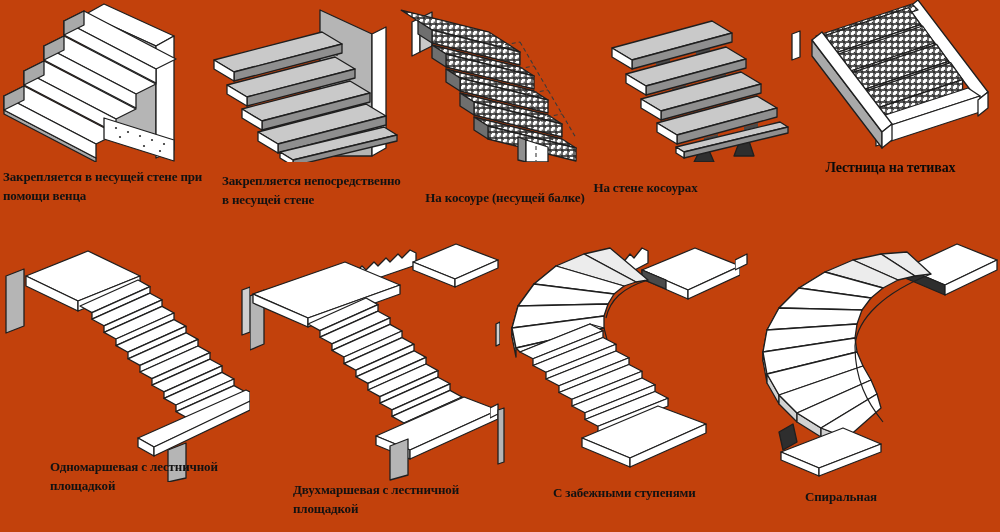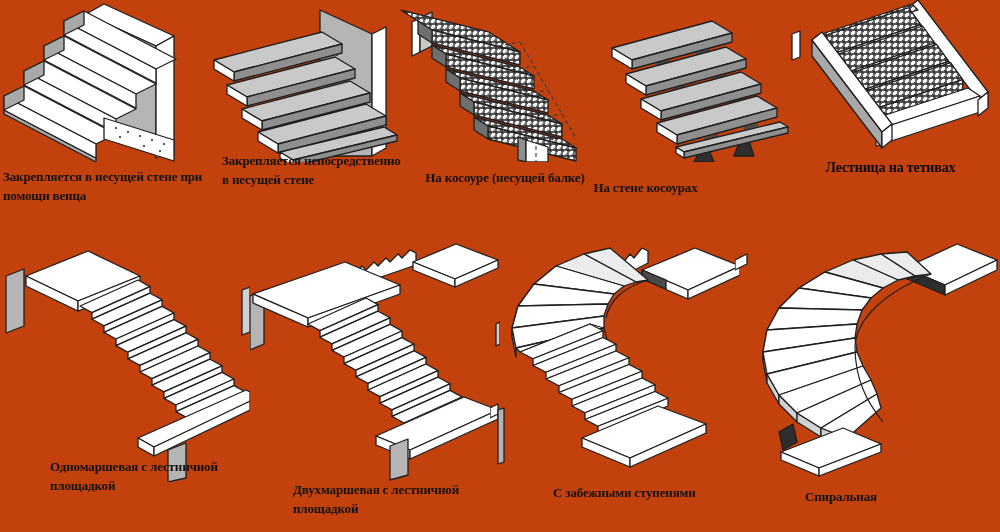--- a/index.html
+++ b/index.html
@@ -322,23 +322,23 @@
       <path class="cur" d="M196,42 C150,60 122,86 120,114 C120,148 132,170 148,190"></path>
       <polygon class="dkr" points="44,200 58,192 62,210 48,218"></polygon>
       <polygon points="46,220 108,196 146,212 84,236"></polygon>
       <polygon points="46,220 84,236 84,244 46,228"></polygon>
       <polygon points="84,236 146,212 146,220 84,244"></polygon>
     </svg>
   </div>
 
   <div class="cap" style="left:3px;top:168px;width:210px">Закрепляется в несущей стене при
 помощи венца</div>
-  <div class="cap" style="left:222px;top:152px;width:195px">Закрепляется непосредственно
+  <div class="cap" style="left:222px;top:172px;width:195px">Закрепляется непосредственно
 в несущей стене</div>
-  <div class="cap center" style="left:405px;top:169px;width:200px">На косоуре (несущей балке)</div>
+  <div class="cap center" style="left:405px;top:189px;width:200px">На косоуре (несущей балке)</div>
   <div class="cap center" style="left:578px;top:179px;width:135px">На стене косоурах</div>
   <div class="figtitle" style="left:788px;top:160px;width:205px">Лестница на тетивах</div>
   <div class="cap" style="left:50px;top:458px;width:220px">Одномаршевая с лестничной
 площадкой</div>
   <div class="cap" style="left:293px;top:481px;width:220px">Двухмаршевая с лестничной
 площадкой</div>
   <div class="cap" style="left:553px;top:484px;width:180px">С забежными ступенями</div>
   <div class="cap" style="left:805px;top:488px;width:120px">Спиральная</div>
 
 </div>

